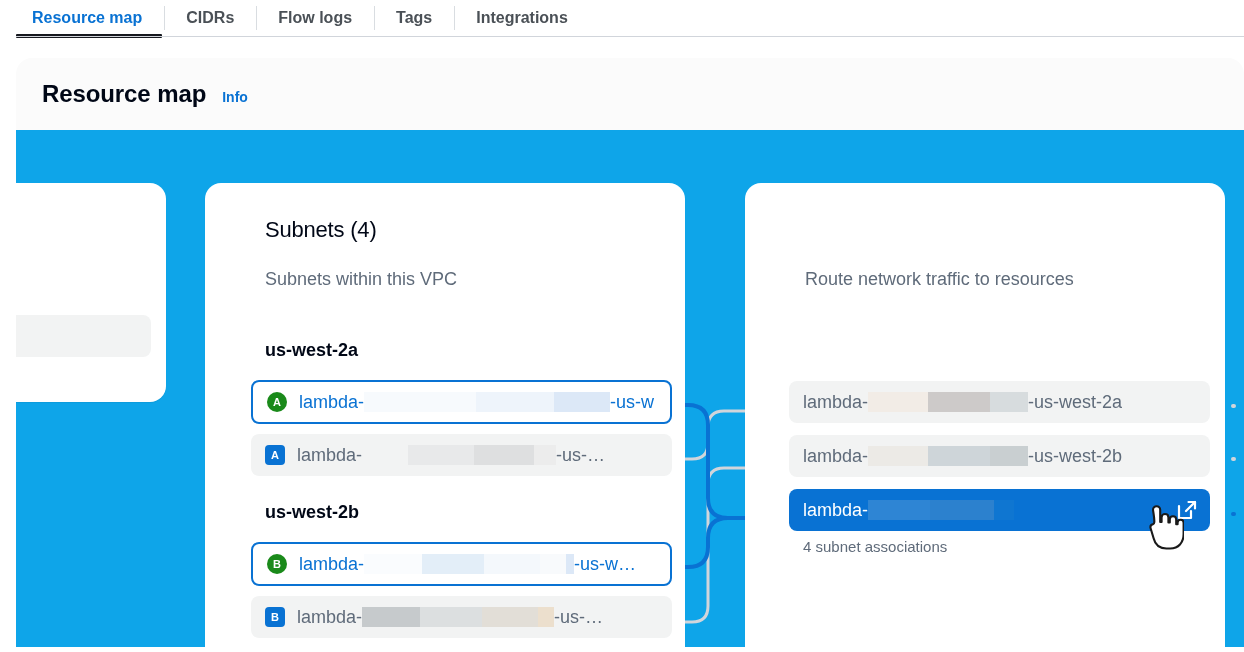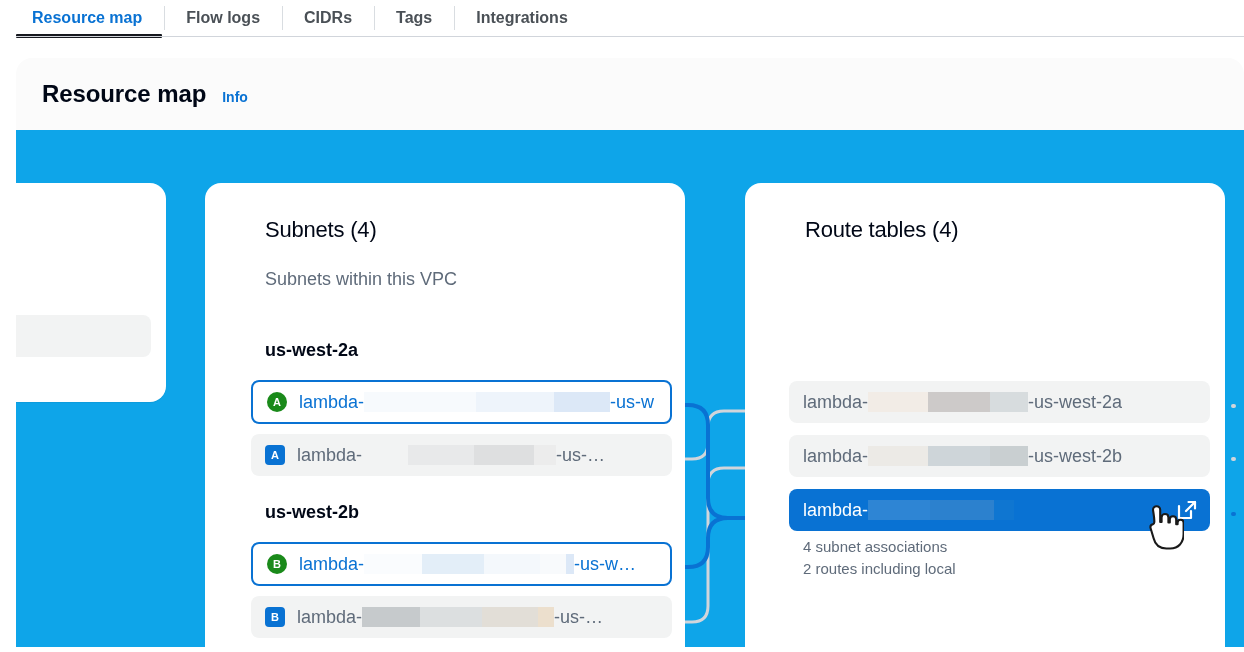--- a/index.html
+++ b/index.html
@@ -212,24 +212,24 @@
 <body>
 
 <div id="root">
 
   <div class="tabbar">
     <div class="tab active">
       <span>Resource map</span>
       <span class="tab-active-bar"></span>
     </div>
     <div class="tab">
+      <span>CIDRs</span>
+    </div>
+    <div class="tab">
       <span>Flow logs</span>
-    </div>
-    <div class="tab">
-      <span>CIDRs</span>
     </div>
     <div class="tab">
       <span>Tags</span>
     </div>
     <div class="tab">
       <span>Integrations</span>
     </div>
   </div>
   <div class="tabbar-underline"></div>
 
@@ -316,21 +316,21 @@
           <span class="redact" style="width:62px; background:#dcdfe0;"></span>
           <span class="redact" style="width:56px; background:#e2ded7;"></span>
           <span class="redact" style="width:16px; background:#ecdfcd;"></span>
           <span class="rx">-us-…</span>
         </span>
       </div>
     </div>
 
     <div class="map-card" style="left:729px; top:53px; width:480px; height:572px;">
 
-      <div class="card-title" style="position:absolute; left:60px; top:34px;">Route tables (4)</div>
+      <div class="card-sub" style="position:absolute; left:60px; top:86px;">Route network traffic to resources</div>
 
 
       <div class="res-row" style="position:absolute; left:44px; top:198px; width:421px;">
         <span class="res-text">
           <span class="rx">lambda-</span>
           <span class="redact" style="width:60px; background:#f2ece6;"></span>
           <span class="redact" style="width:62px; background:#cdcac9;"></span>
           <span class="redact" style="width:38px; background:#d7dcde;"></span>
           <span class="rx">-us-west-2a</span>
         </span>
@@ -357,21 +357,20 @@
         <span class="ext-icon">
           <svg width="22" height="22" viewBox="0 0 22 22" fill="none">
             <path d="M3 7 L3 19 L15 19 L15 12" stroke="#ffffff" stroke-width="2.2" stroke-linecap="round" stroke-linejoin="round"></path>
             <path d="M10 12 L19 3" stroke="#ffffff" stroke-width="2.2" stroke-linecap="round"></path>
             <path d="M12.5 3 L19 3 L19 9.5" stroke="#ffffff" stroke-width="2.2" stroke-linecap="round" stroke-linejoin="round"></path>
           </svg>
         </span>
       </div>
 
       <div class="row-meta" style="position:absolute; left:58px; top:353px;">4 subnet associations</div>
-      <div class="row-meta" style="position:absolute; left:58px; top:375px;">2 routes including local</div>
     </div>
 
     <svg class="cursor" style="left:1124px; top:371px;" width="44" height="50" viewBox="0 0 44 50">
       <path d="M13 9 C13 6.8 14.6 5.2 16.6 5.2 C18.6 5.2 20.2 6.8 20.2 9 L20.2 21
                L21.6 21 L21.6 16.4 C21.6 14.4 23.1 13 25 13 C26.9 13 28.4 14.4 28.4 16.4
                L28.4 21.4 L29.8 21.4 L29.8 18.6 C29.8 16.7 31.2 15.3 33 15.3
                C34.8 15.3 36.2 16.7 36.2 18.6 L36.2 23.3 L37.6 23.3 L37.6 21.8
                C37.6 20 38.9 18.7 40.6 18.7 C42.3 18.7 43.6 20 43.6 21.8
                L43.6 33 C43.6 41.6 38.4 47.5 30.2 47.5 L26.4 47.5
                C19.6 47.5 15.1 43.4 13.6 37.3 L10.6 27.2

